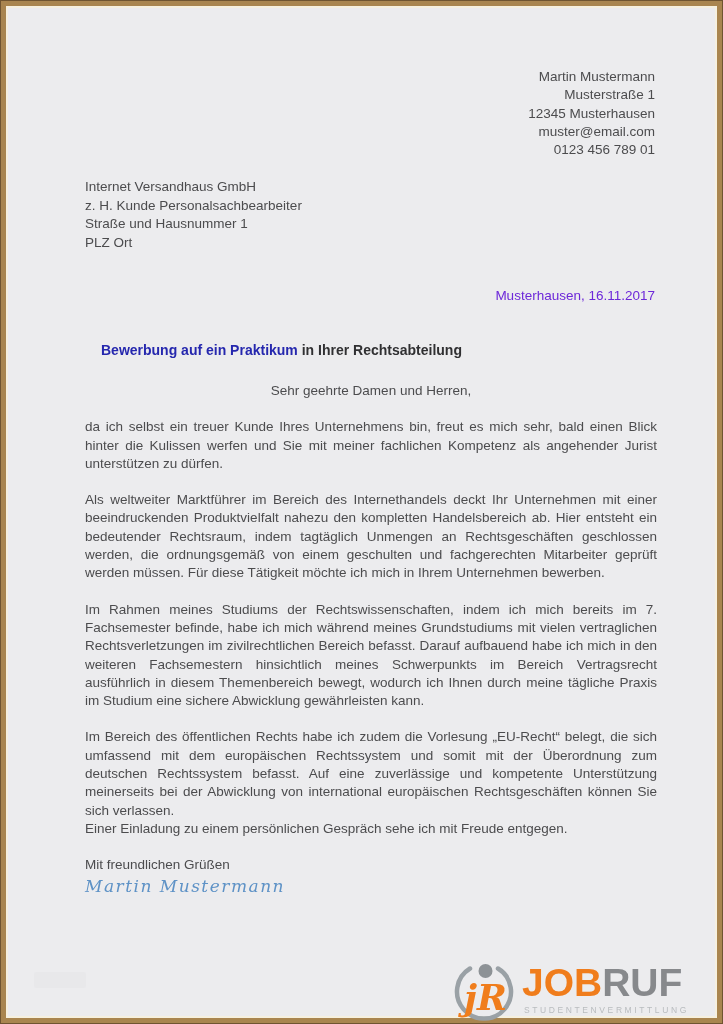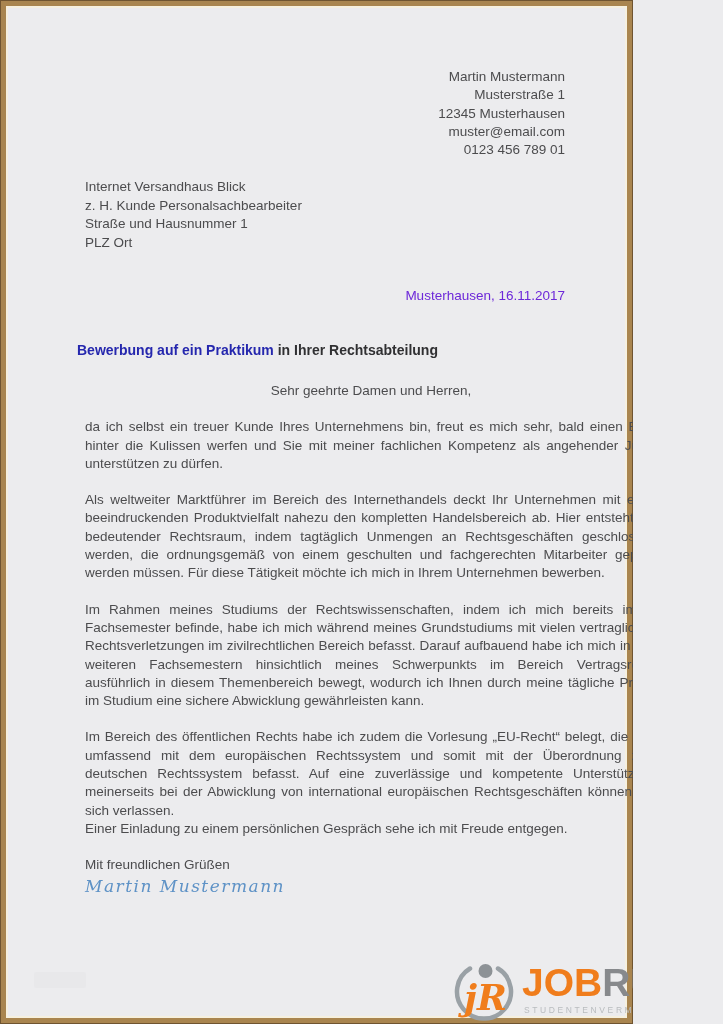--- a/index.html
+++ b/index.html
@@ -3,21 +3,21 @@
 <meta charset="utf-8">
 <style>
   html, body { margin: 0; padding: 0; }
   body {
     width: 723px; height: 1024px;
     font-family: "Liberation Sans", "DejaVu Sans", sans-serif;
     background: #ececee;
   }
   .page {
     position: relative;
-    width: 633px; height: 1024px;
+    width: 723px; height: 1024px;
     background: #ececee;
     box-sizing: border-box;
     box-shadow:
       inset 0 0 0 1px #6f5430,
       inset 0 0 0 6px #a9854f,
       inset 0 0 0 8px #f6f0df;
     overflow: hidden;
   }
   .sender {
     position: absolute; top: 68px; right: 68px;
@@ -28,21 +28,21 @@
   .recipient {
     position: absolute; top: 178px; left: 85px;
     font-size: 13.5px; line-height: 18.5px;
     color: #4c4c4e;
   }
   .dateline {
     position: absolute; top: 288px; right: 68px;
     font-size: 13.5px; color: #6d28d9;
   }
   .subject {
-    position: absolute; top: 342px; left: 77px;
+    position: absolute; top: 342px; left: 101px;
     font-size: 14px; font-weight: bold; color: #303032;
   }
   .subject-highlight { color: #2527ae; }
   .body-text {
     position: absolute; top: 382px; left: 85px; width: 572px;
     font-size: 13.5px; line-height: 18.3px; color: #4c4c4e;
     text-align: justify;
   }
   .body-text p { margin: 0 0 18px 0; }
   .body-text p.salutation { text-align: center; }
@@ -86,21 +86,21 @@
 
   <div class="sender">
     <div>Martin Mustermann</div>
     <div>Musterstraße 1</div>
     <div>12345 Musterhausen</div>
     <div>muster@email.com</div>
     <div>0123 456 789 01</div>
   </div>
 
   <div class="recipient">
-    <div>Internet Versandhaus Blick</div>
+    <div>Internet Versandhaus GmbH</div>
     <div>z. H. Kunde Personalsachbearbeiter</div>
     <div>Straße und Hausnummer 1</div>
     <div>PLZ Ort</div>
   </div>
 
   <div class="dateline">Musterhausen, 16.11.2017</div>
 
   <div class="subject"><span class="subject-highlight">Bewerbung auf ein Praktikum</span><span class="subject-rest"> in Ihrer Rechtsabteilung</span></div>
 
   <div class="body-text">

